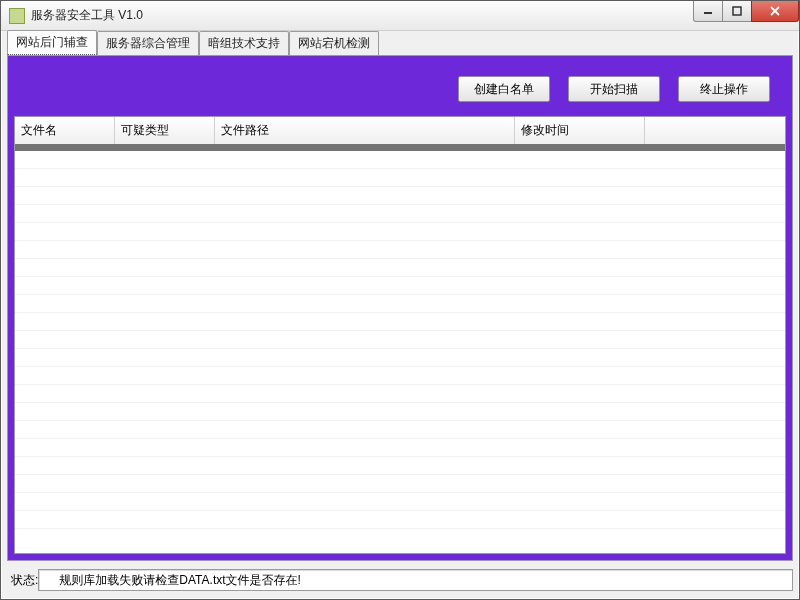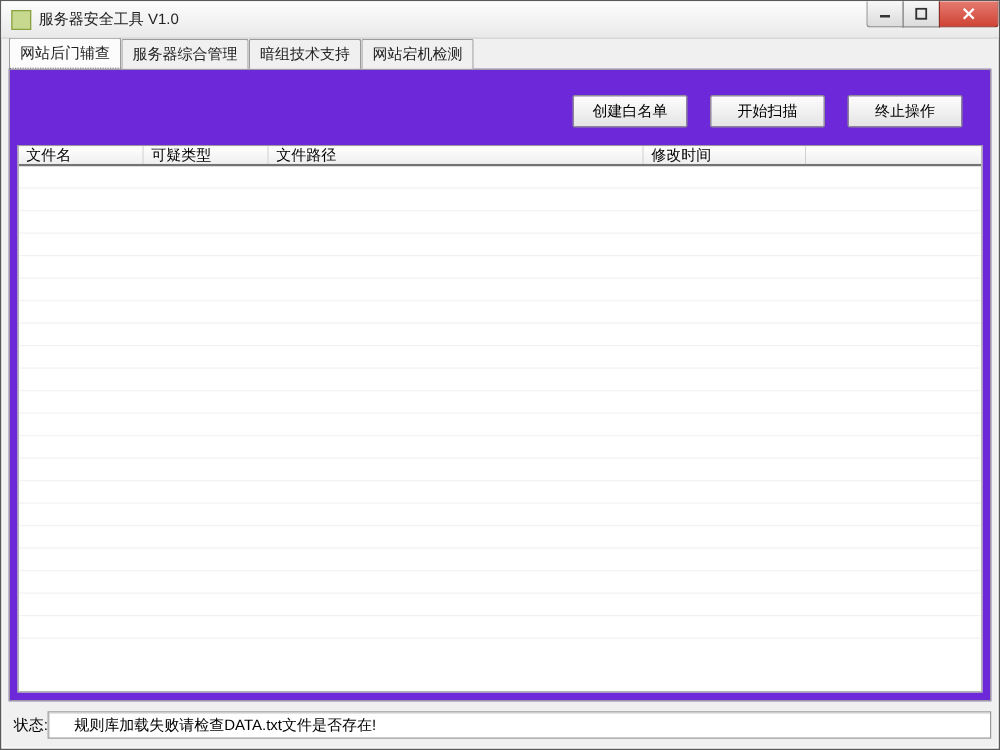--- a/index.html
+++ b/index.html
@@ -97,22 +97,22 @@
   
   .listview {
     flex:1;
     border:1px solid #9b9b9b;
     background:#ffffff;
     display:flex; flex-direction:column;
     overflow:hidden;
   }
   .lv-header {
     display:flex;
-    height:16px;
-    border-bottom:2px solid #737373;
+    height:34px;
+    border-bottom:7px solid #737373;
   }
   .lv-col {
     border-right:1px solid #d0d0d0;
     background:linear-gradient(to bottom,#ffffff,#efefef);
     padding:2px 6px;
     font-size:12px; color:#000;
     display:flex; align-items:center;
     overflow:hidden; white-space:nowrap;
   }
   .lv-body {

